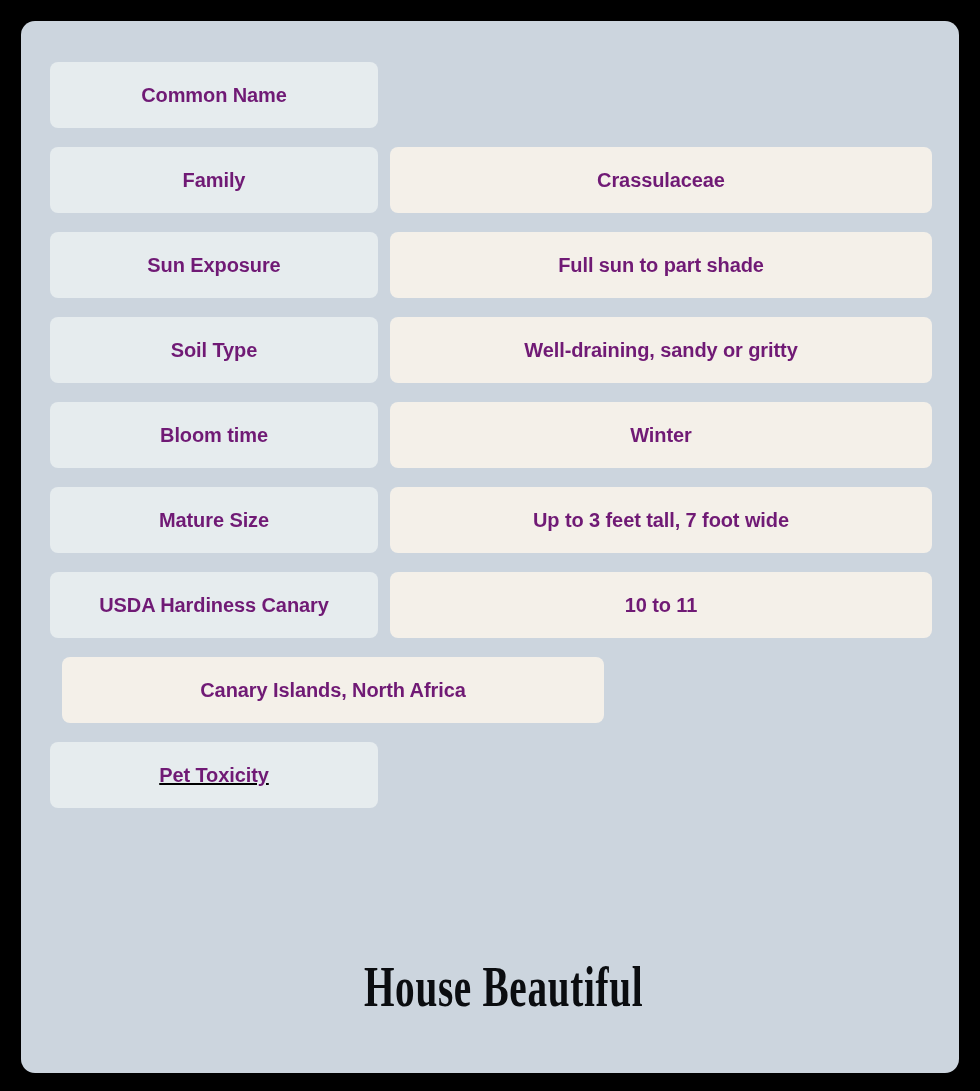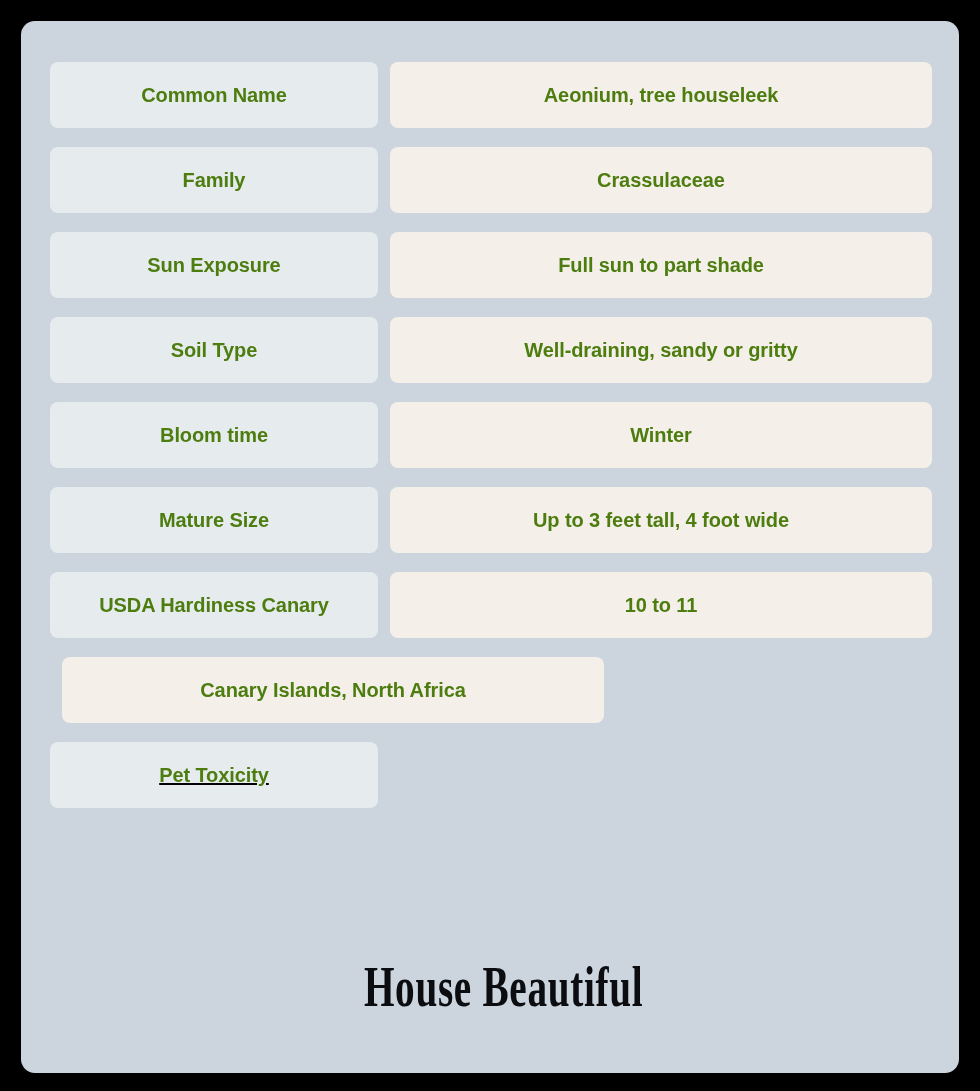--- a/index.html
+++ b/index.html
@@ -43,21 +43,21 @@
 
   .cell {
     height: 66px;
     display: flex;
     align-items: center;
     justify-content: center;
     text-align: center;
     border-radius: 8px;
     box-sizing: border-box;
     padding: 0 10px;
-    color: #4d7c0f;
+    color: #701a75;
     font-size: 20px;
     font-weight: 700;
     letter-spacing: -0.1px;
     line-height: 1.2;
   }
 
   .cell-label {
     width: 328px;
     flex: 0 0 328px;
     background: #e6ecee;
@@ -100,21 +100,20 @@
 </style>
 </head>
 <body>
 
 <div id="card">
 
   <div id="spec-table">
       <div class="spec-row">
         <div class="cell cell-label">Common Name</div>
         <div class="cell-spacer"></div>
-        <div class="cell cell-value">Aeonium, tree houseleek</div>
       </div>
       <div class="spec-row">
         <div class="cell cell-label">Family</div>
         <div class="cell-spacer"></div>
         <div class="cell cell-value">Crassulaceae</div>
       </div>
       <div class="spec-row">
         <div class="cell cell-label">Sun Exposure</div>
         <div class="cell-spacer"></div>
         <div class="cell cell-value">Full sun to part shade</div>
@@ -125,21 +124,21 @@
         <div class="cell cell-value">Well-draining, sandy or gritty</div>
       </div>
       <div class="spec-row">
         <div class="cell cell-label">Bloom time</div>
         <div class="cell-spacer"></div>
         <div class="cell cell-value">Winter</div>
       </div>
       <div class="spec-row">
         <div class="cell cell-label">Mature Size</div>
         <div class="cell-spacer"></div>
-        <div class="cell cell-value">Up to 3 feet tall, 4 foot wide</div>
+        <div class="cell cell-value">Up to 3 feet tall, 7 foot wide</div>
       </div>
       <div class="spec-row">
         <div class="cell cell-label">USDA Hardiness Canary</div>
         <div class="cell-spacer"></div>
         <div class="cell cell-value">10 to 11</div>
       </div>
       <div class="spec-row">
         <div class="cell-spacer"></div>
         <div class="cell cell-value">Canary Islands, North Africa</div>
       </div>

